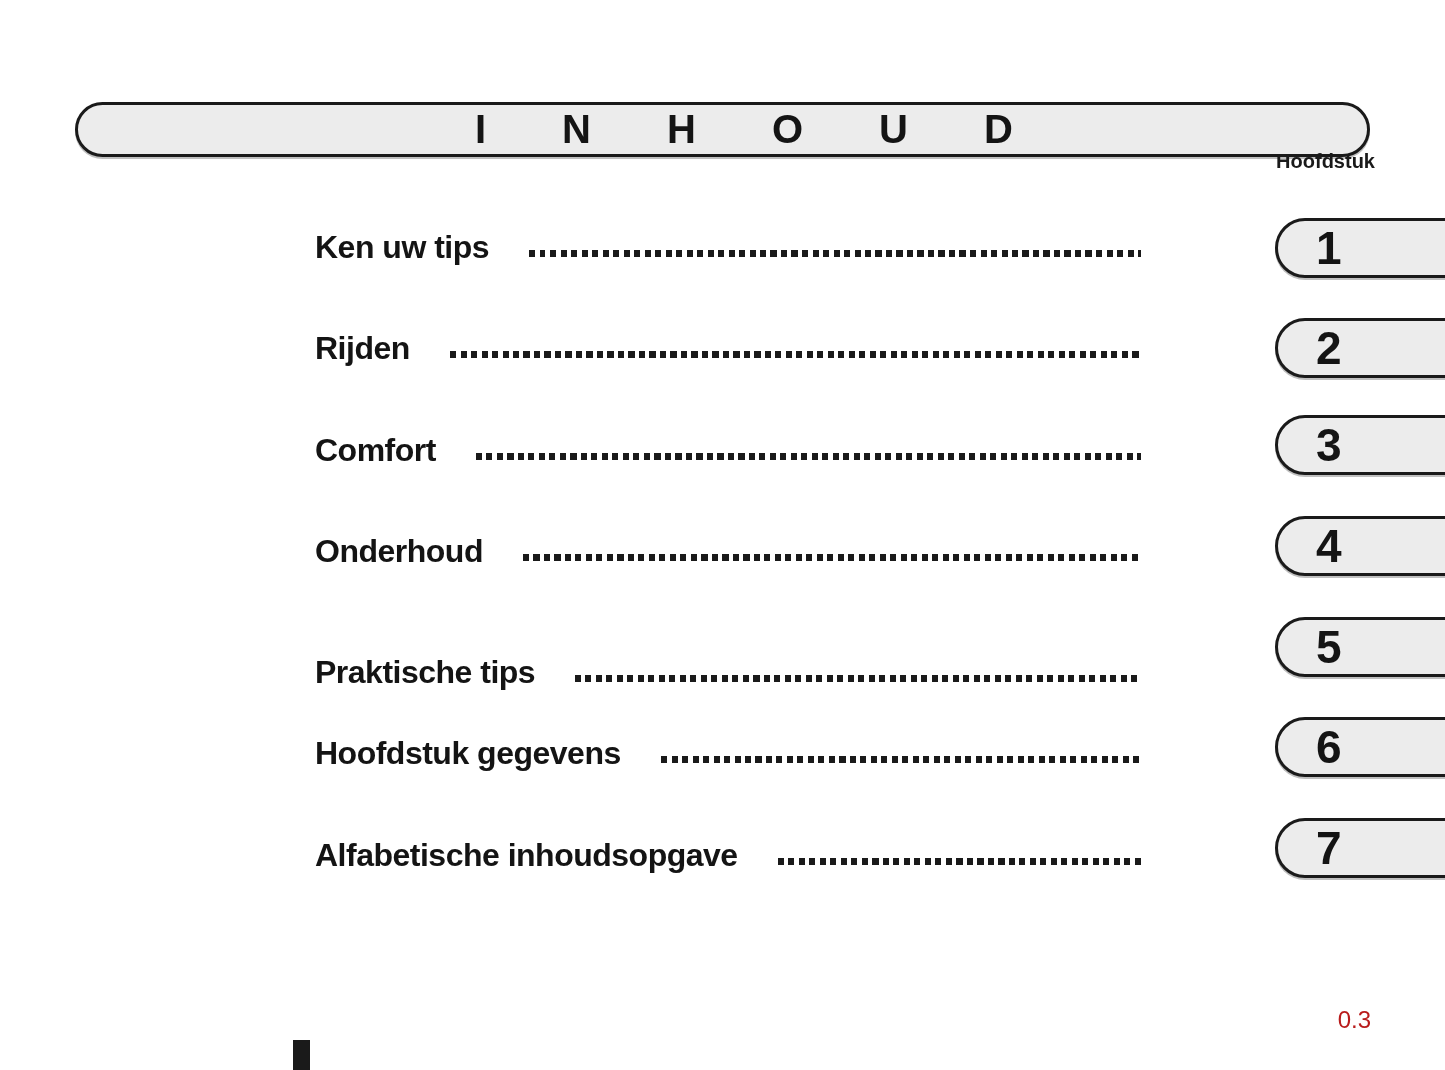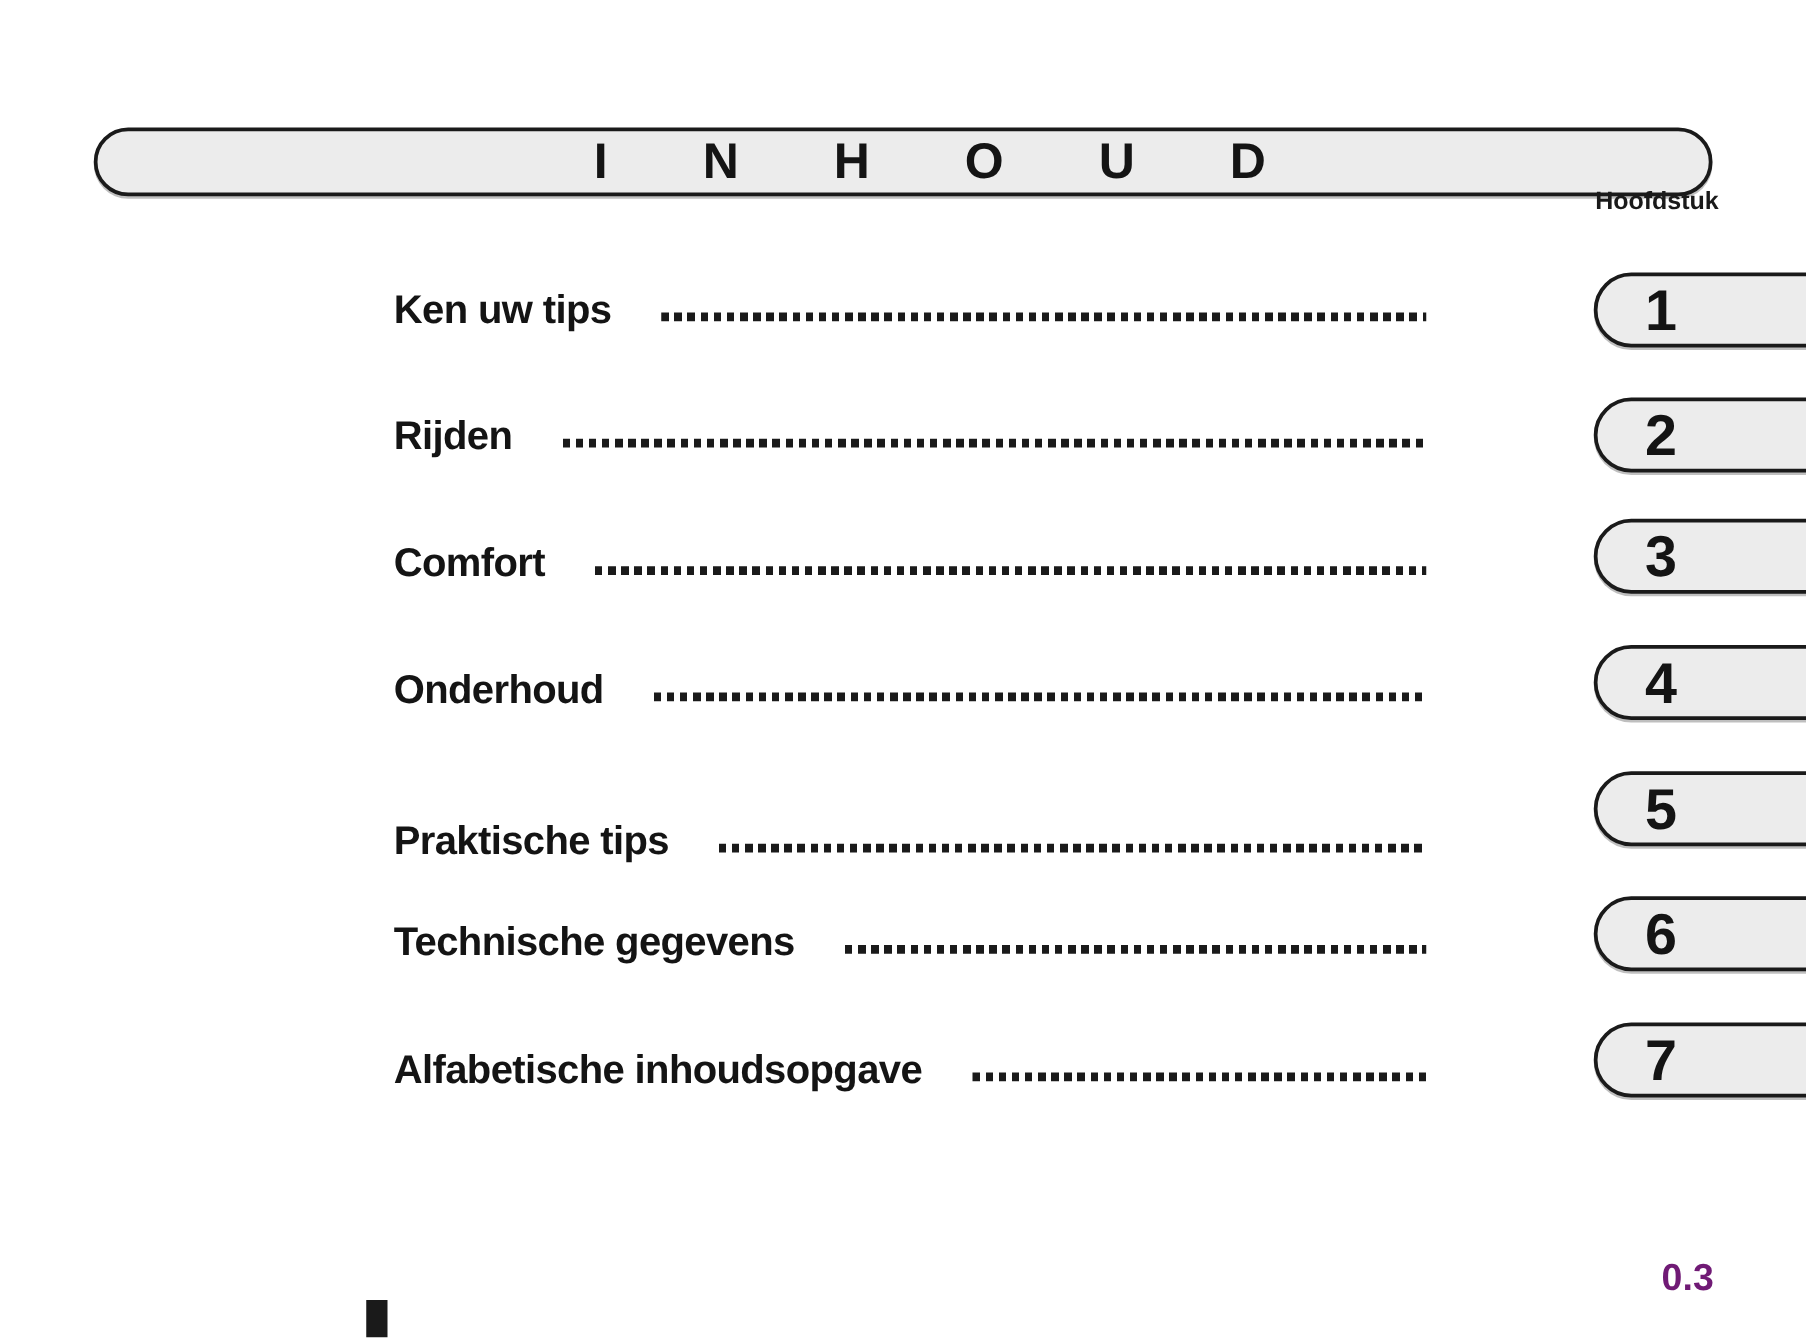--- a/index.html
+++ b/index.html
@@ -105,23 +105,23 @@
     font-size: 46px;
     font-weight: bold;
     color: #141414;
   }
 
   
   .page-number {
     position: absolute;
     top: 1006px;
     right: 74px;
-    font-size: 30px;
-    font-weight: bold;
-    color: #701a75;
+    font-size: 24px;
+    font-weight: normal;
+    color: #b91c1c;
   }
   .print-mark {
     position: absolute;
     left: 293px;
     top: 1040px;
     width: 17px;
     height: 30px;
     background: #1a1a1a;
   }
 </style>
@@ -151,21 +151,21 @@
     </div>
     <div class="toc-row" style="top:530px">
       <span class="toc-label">Onderhoud</span>
       <span class="leader"></span>
     </div>
     <div class="toc-row" style="top:651px">
       <span class="toc-label">Praktische tips</span>
       <span class="leader"></span>
     </div>
     <div class="toc-row" style="top:732px">
-      <span class="toc-label">Technische gegevens</span>
+      <span class="toc-label">Hoofdstuk gegevens</span>
       <span class="leader"></span>
     </div>
     <div class="toc-row" style="top:834px">
       <span class="toc-label">Alfabetische inhoudsopgave</span>
       <span class="leader"></span>
     </div>
   </section>
 
   <aside>
     <div class="chapter-tab" style="top:218px">

